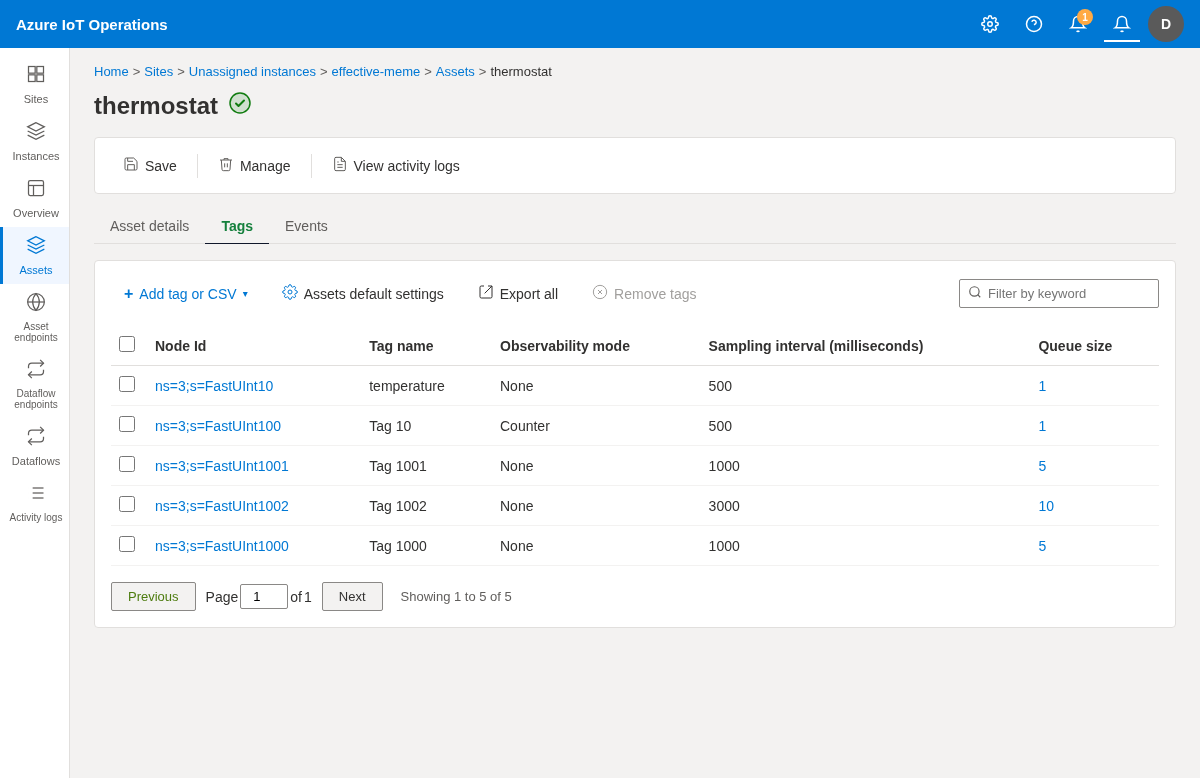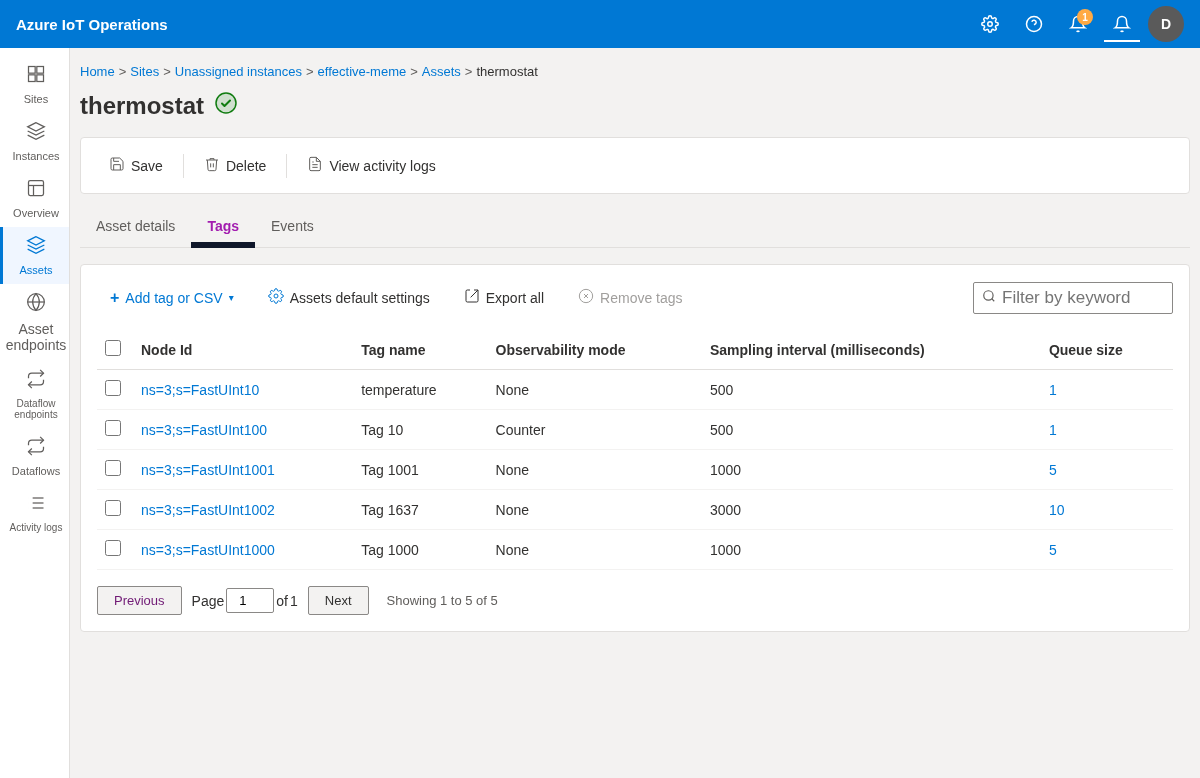--- a/index.html
+++ b/index.html
@@ -99,21 +99,21 @@
       border-left: 3px solid #0078d4;
       background: #f0f6ff;
     }
     .sidebar-icon { font-size: 20px; }
 
     
     .content-area {
       flex: 1;
       overflow-y: auto;
       background: #f3f2f1;
-      padding: 16px 10px;
+      padding: 16px 24px;
       border-radius: 24px;
     }
 
     
     .breadcrumb {
       font-size: 13px;
       color: #605e5c;
       margin-bottom: 12px;
       display: flex;
       align-items: center;
@@ -184,22 +184,22 @@
     }
     .tab {
       padding: 8px 16px;
       font-size: 14px;
       cursor: pointer;
       color: #605e5c;
       border-bottom: 2px solid transparent;
       margin-bottom: -1px;
     }
     .tab.active {
-      color: #a21caf;
-      border-bottom: 6px solid #0f172a;
+      color: #15803d;
+      border-bottom: 1px solid #0f172a;
       font-weight: 600;
     }
 
     
     .table-card {
       background: white;
       border: 1px solid #e1dfdd;
       border-radius: 4px;
       padding: 16px;
     }
@@ -232,21 +232,21 @@
       border: 1px solid #8a8886;
       border-radius: 2px;
       padding: 5px 8px;
       gap: 6px;
       background: white;
       width: 200px;
     }
     .filter-input-wrap input {
       border: none;
       outline: none;
-      font-size: 17px;
+      font-size: 13px;
       color: #000000;
       width: 100%;
       background: transparent;
     }
     .filter-icon { color: #605e5c; font-size: 14px; }
 
     
     .data-table {
       width: 100%;
       border-collapse: collapse;
@@ -285,21 +285,21 @@
     }
     .page-btn {
       padding: 6px 16px;
       border: 1px solid #8a8886;
       background: #f3f2f1;
       border-radius: 2px;
       cursor: pointer;
       font-size: 13px;
       color: #323130;
     }
-    .page-btn:disabled { color: #701a75; cursor: not-allowed; }
+    .page-btn:disabled { color: #4d7c0f; cursor: not-allowed; }
     .page-input-wrap {
       display: flex;
       align-items: center;
       gap: 2px;
     }
     .page-input-wrap input {
       width: 48px;
       border: 1px solid #8a8886;
       border-radius: 2px;
       padding: 4px 8px;
@@ -391,21 +391,21 @@
       <span style="font-size:11px">Assets</span>
     </div>
     <div class="sidebar-item">
       <span class="sidebar-icon">
         <svg width="20" height="20" viewBox="0 0 24 24" fill="none" stroke="currentColor" stroke-width="1.5">
             <circle cx="12" cy="12" r="10"></circle>
             <line x1="2" y1="12" x2="22" y2="12"></line>
             <path d="M12 2a15.3 15.3 0 0 1 4 10 15.3 15.3 0 0 1-4 10 15.3 15.3 0 0 1-4-10 15.3 15.3 0 0 1 4-10z"></path>
           </svg>
       </span>
-      <span style="font-size:14px;text-align:center">Asset endpoints</span>
+      <span style="font-size:10px;text-align:center">Asset endpoints</span>
     </div>
     <div class="sidebar-item">
       <span class="sidebar-icon">
         <svg width="20" height="20" viewBox="0 0 24 24" fill="none" stroke="currentColor" stroke-width="1.5">
             <polyline points="17 1 21 5 17 9"></polyline>
             <path d="M3 11V9a4 4 0 0 1 4-4h14"></path>
             <polyline points="7 23 3 19 7 15"></polyline>
             <path d="M21 13v2a4 4 0 0 1-4 4H3"></path>
           </svg>
       </span>
@@ -479,21 +479,21 @@
       <button class="toolbar-btn">
         <span>
           <svg width="16" height="16" viewBox="0 0 24 24" fill="none" stroke="#605e5c" stroke-width="1.5">
               <polyline points="3 6 5 6 21 6"></polyline>
               <path d="M19 6l-1 14a2 2 0 0 1-2 2H8a2 2 0 0 1-2-2L5 6"></path>
               <path d="M10 11v6"></path>
               <path d="M14 11v6"></path>
               <path d="M9 6V4h6v2"></path>
             </svg>
         </span>
-        <span>Delete</span>
+        <span>Manage</span>
       </button>
       <div class="toolbar-divider"></div>
       <button class="toolbar-btn">
         <span>
           <svg width="16" height="16" viewBox="0 0 24 24" fill="none" stroke="#605e5c" stroke-width="1.5">
               <path d="M14 2H6a2 2 0 0 0-2 2v16a2 2 0 0 0 2 2h12a2 2 0 0 0 2-2V8z"></path>
               <polyline points="14 2 14 8 20 8"></polyline>
               <line x1="16" y1="13" x2="8" y2="13"></line>
               <line x1="16" y1="17" x2="8" y2="17"></line>
               <polyline points="10 9 9 9 8 9"></polyline>
@@ -614,21 +614,21 @@
     <td>1000</td>
     <td class="queue-link" style="color:#0078d4;cursor:pointer">5</td>
   </tr>
             <tr>
     <td class="checkbox-cell">
       <input type="checkbox" style="">
     </td>
     <td class="link-cell">
       <a>ns=3;s=FastUInt1002</a>
     </td>
-    <td>Tag 1637</td>
+    <td>Tag 1002</td>
     <td>None</td>
     <td>3000</td>
     <td class="queue-link" style="color:#0078d4;cursor:pointer">10</td>
   </tr>
             <tr>
     <td class="checkbox-cell">
       <input type="checkbox" style="">
     </td>
     <td class="link-cell">
       <a>ns=3;s=FastUInt1000</a>

